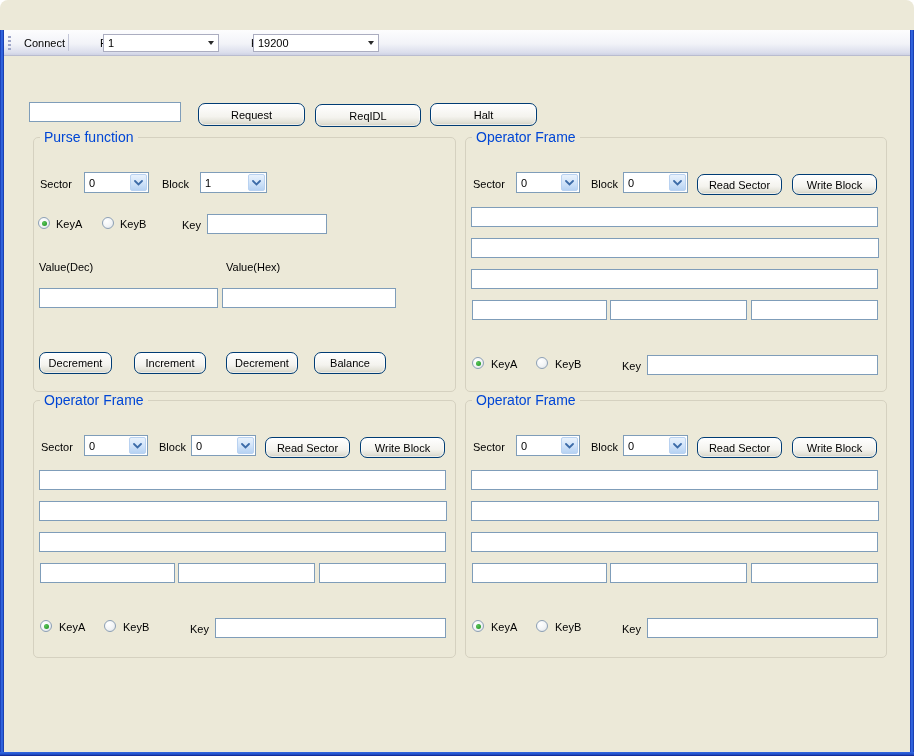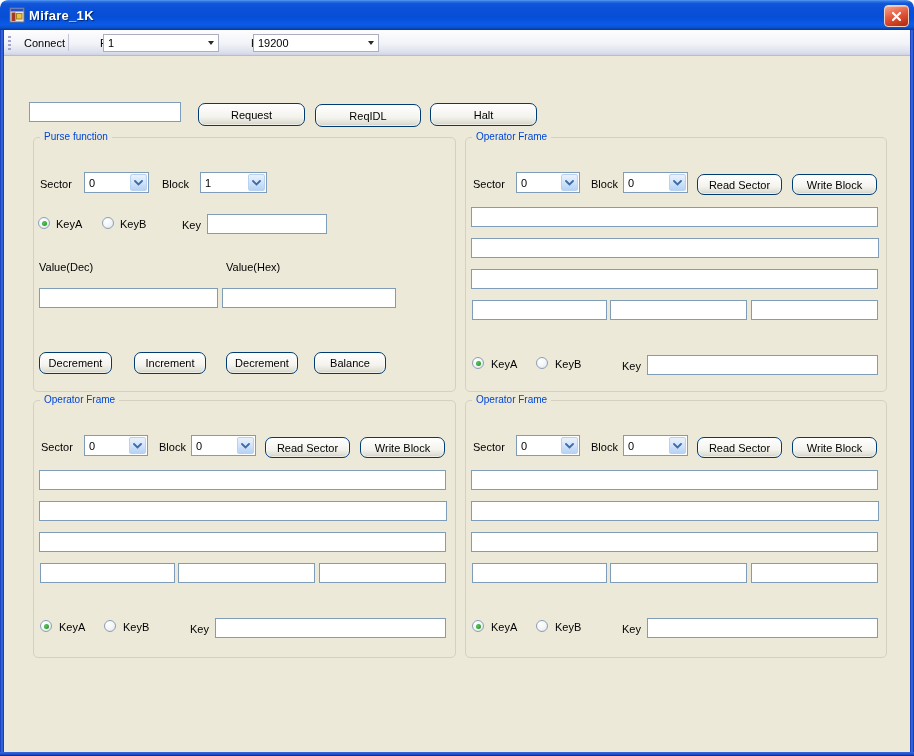--- a/index.html
+++ b/index.html
@@ -48,21 +48,21 @@
   .flatcombo { position:absolute; top:4px; height:18px; background:#fff;
     border:1px solid #ABADC0; display:flex; align-items:center; }
   .fc-text { flex:1; padding-left:4px; overflow:hidden; white-space:nowrap; }
   .fc-arrow { width:15px; height:100%; display:flex; align-items:center; justify-content:center; }
   .tri { width:0; height:0; border-left:3px solid transparent; border-right:3px solid transparent;
     border-top:4px solid #2A2A2A; }
   
   .client { position:absolute; left:4px; top:56px; width:906px; height:696px; background:#ECE9D8; }
   .groupbox { position:absolute; border:1px solid #D5D1C0; border-radius:5px; }
   .gb-label { position:absolute; top:-8px; left:6px; padding:0 4px; background:#ECE9D8;
-    color:#0046D5; font-size:10px; line-height:14px; white-space:nowrap; }
+    color:#0046D5; font-size:14px; line-height:14px; white-space:nowrap; }
   .lbl { position:absolute; line-height:13px; white-space:nowrap; }
   input.txt { position:absolute; height:20px; border:1px solid #7F9DB9; background:#fff;
     font:11px "Liberation Sans", sans-serif; padding:2px 3px; outline:none; }
   .btn { position:absolute; height:22px; border:1px solid #003C74; border-radius:7px;
     background:linear-gradient(180deg,#FFFFFF 0%,#F4F3EE 60%,#E3E2D8 85%,#D2D0C2 100%);
     box-shadow:inset 0 0 0 1px rgba(255,255,255,.6);
     display:flex; align-items:center; justify-content:center; cursor:default; white-space:nowrap; }
   .combo { position:absolute; height:21px; border:1px solid #7F9DB9; background:#fff;
     display:flex; align-items:center; }
   .combo-text { flex:1; padding-left:4px; }
@@ -73,38 +73,20 @@
     border:1px solid #8DA0B5;
     background:radial-gradient(circle at 35% 30%, #FFFFFF 0%, #F2F4F6 55%, #D8DEE4 100%); }
   .radio.checked::after { content:""; position:absolute; left:2.5px; top:2.5px; width:5px; height:5px;
     border-radius:50%; background:radial-gradient(circle at 35% 35%, #5BC45B, #2FA02F 70%, #1E7A1E); }
 </style>
 </head>
 <body>
 
 <div id="window">
 
-  <div class="titlebar">
-    <span class="app-icon">
-      <svg width="16" height="16" viewBox="0 0 16 16">
-        <rect x="1" y="1" width="14" height="14" fill="#ECEAE0" stroke="#6B6F76"></rect>
-        <rect x="1.5" y="1.5" width="13" height="3" fill="#2A52C8"></rect>
-        <rect x="2.5" y="5.5" width="4" height="8.5" fill="#A33A28"></rect>
-        <rect x="7.5" y="6.5" width="5.5" height="5.5" fill="#F0C040" stroke="#A08020"></rect>
-      </svg>
-    </span>
-    <span class="title-text">Mifare_1K</span>
-    <div class="close-btn">
-      <span style="display:flex">
-        <svg width="11" height="11" viewBox="0 0 11 11">
-          <path d="M2 2 L9 9 M9 2 L2 9" stroke="#FFFFFF" stroke-width="2.2" stroke-linecap="round"></path>
-        </svg>
-      </span>
-    </div>
-  </div>
 
   <div class="b-left"></div>
   <div class="b-right"></div>
   <div class="b-bottom"></div>
 
   <div class="toolbar">
     <div class="grip"></div>
     <div class="tb-btn">Connect</div>
     <div class="tb-sep"></div>
     <span class="tb-lbl" style="left:69px">Port</span>

